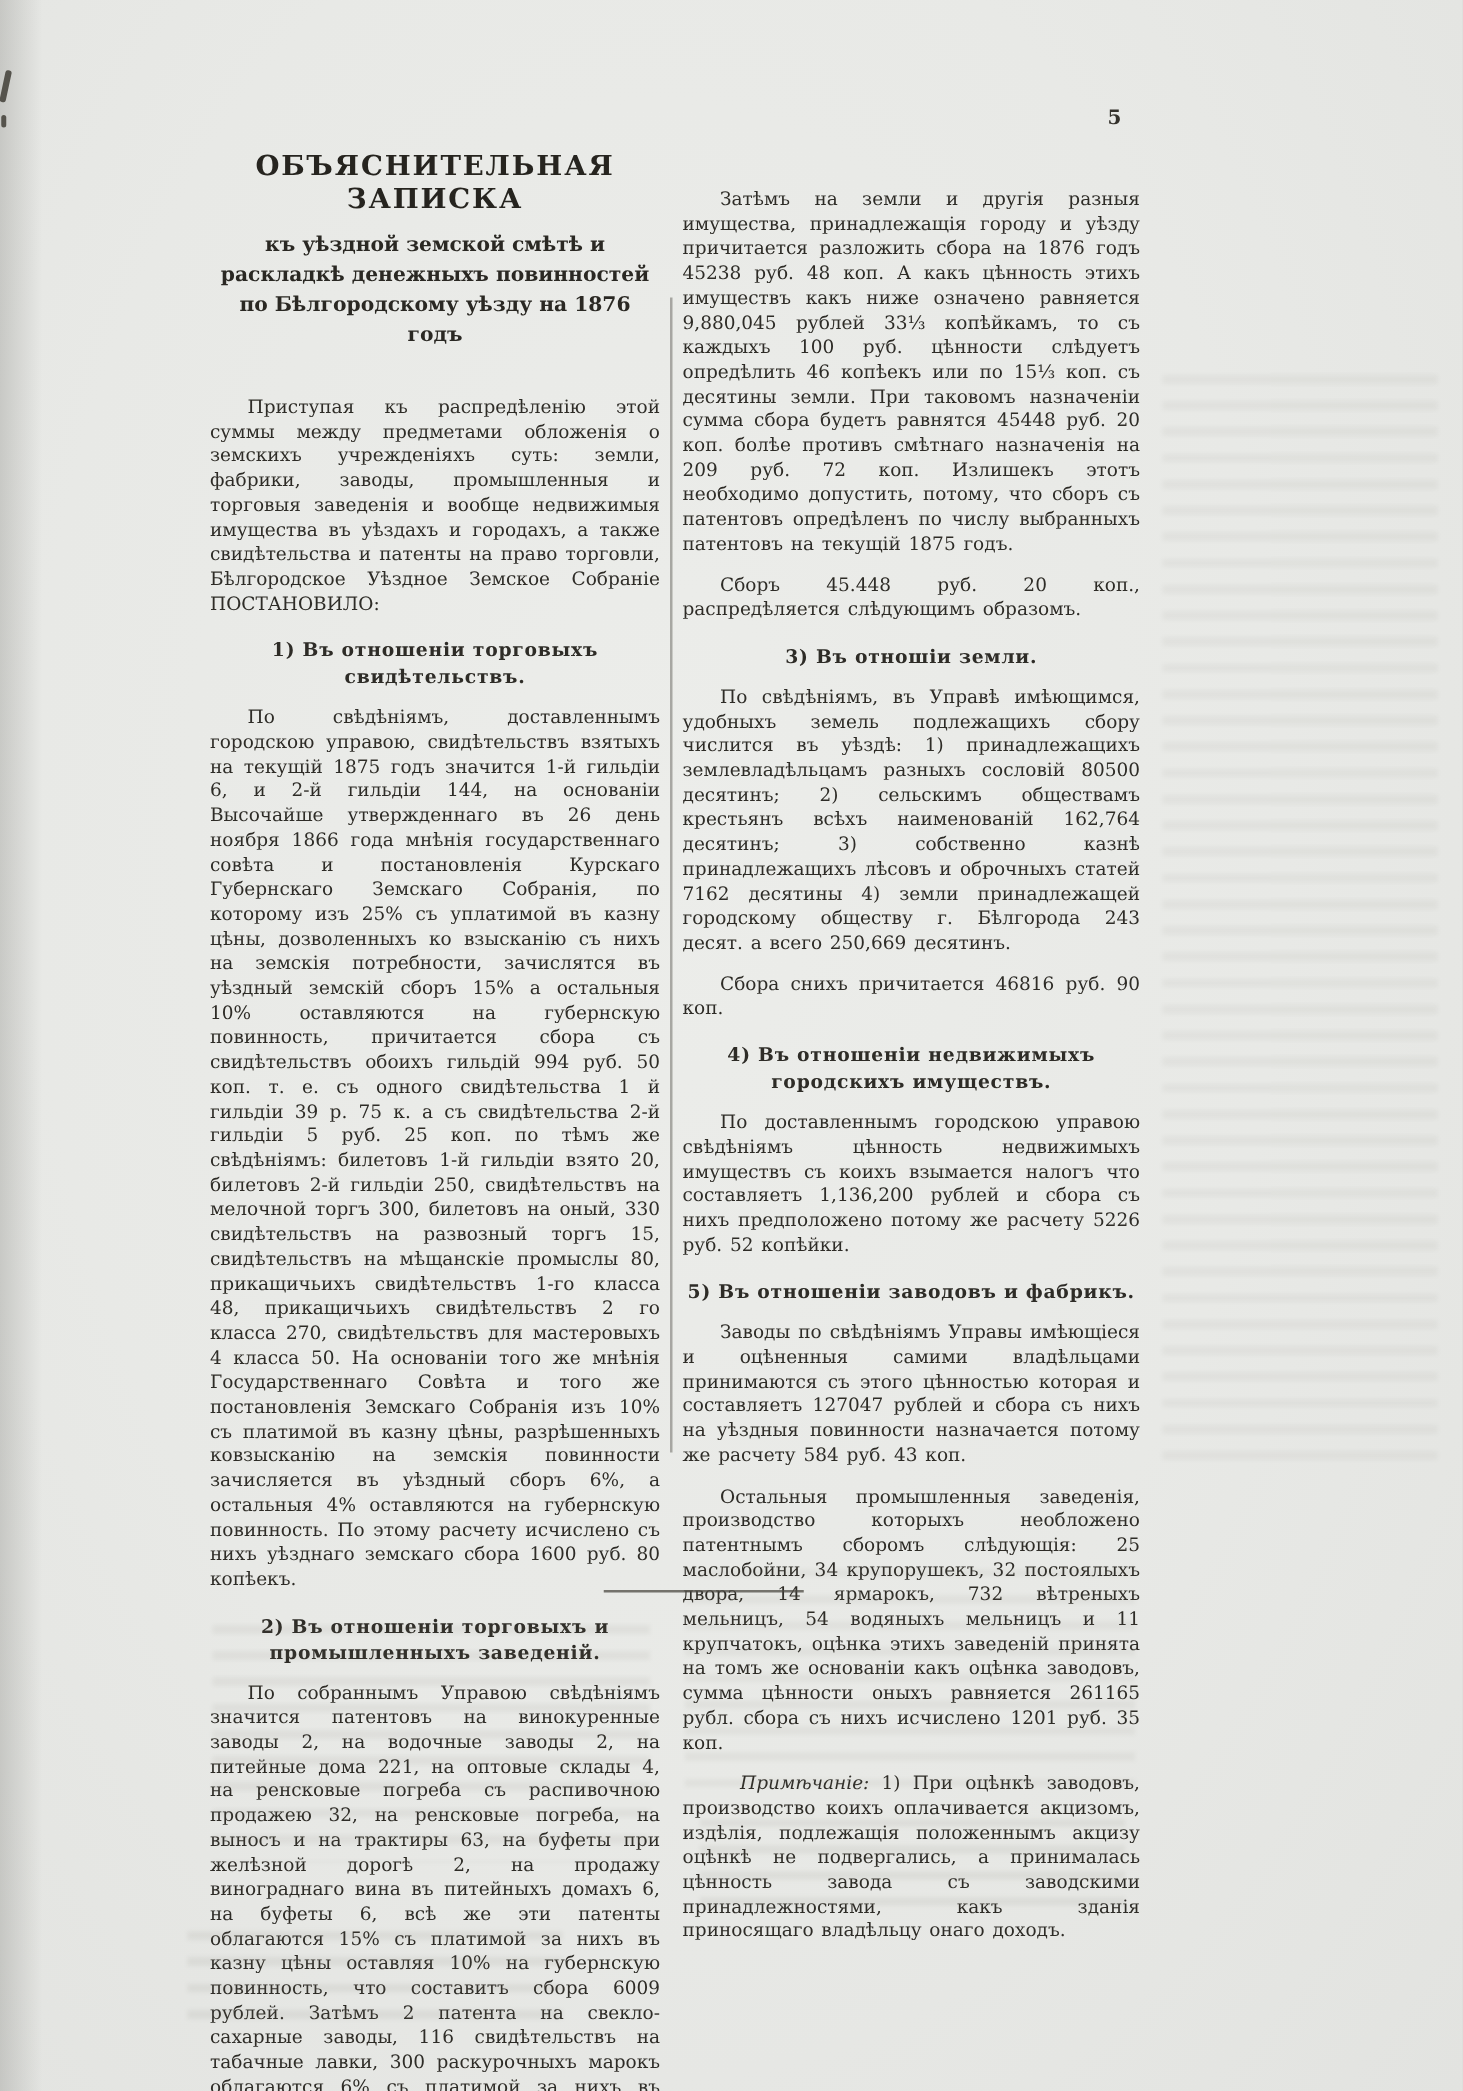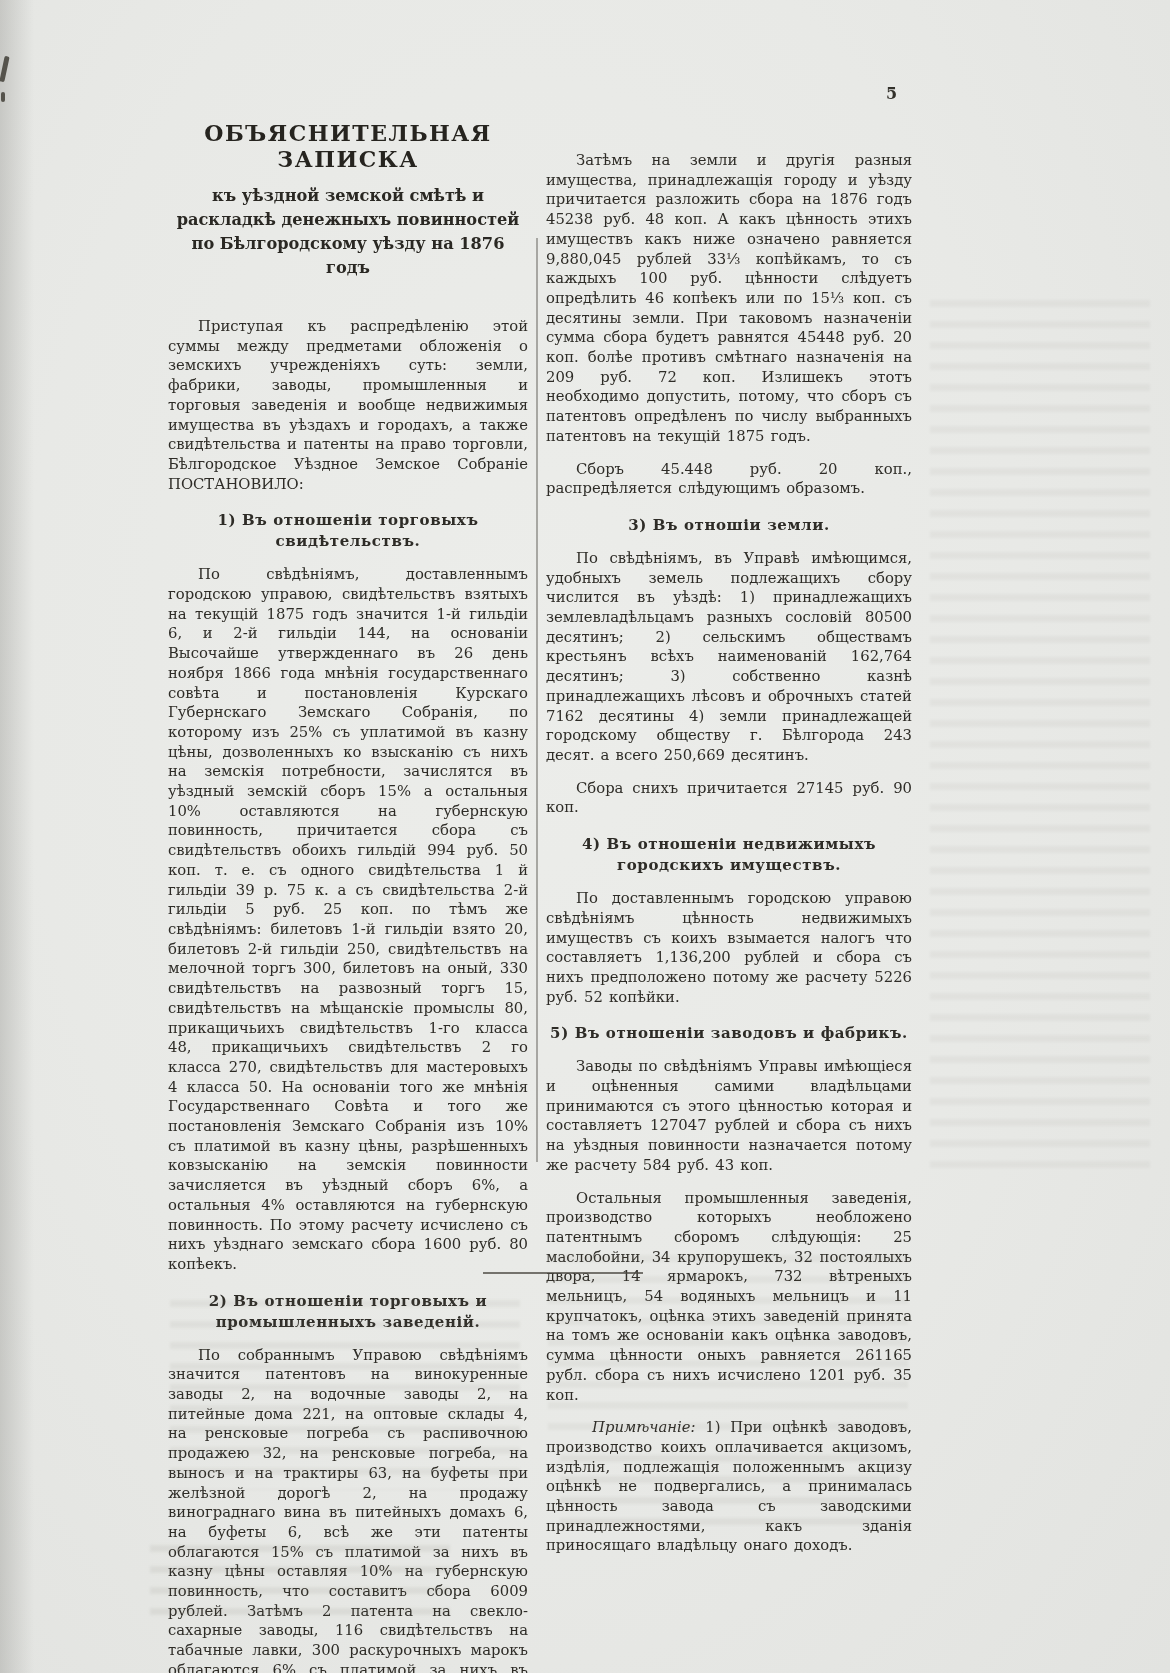--- a/index.html
+++ b/index.html
@@ -94,21 +94,21 @@
     <div class="heading">2) Въ отношеніи торговыхъ и промышленныхъ заведеній.</div>
     <p class="body-para">По собраннымъ Управою свѣдѣніямъ значится патентовъ на винокуренные заводы 2, на водочные заводы 2, на питейные дома 221, на оптовые склады 4, на ренсковые погреба съ распивочною продажею 32, на ренсковые погреба, на выносъ и на трактиры 63, на буфеты при желѣзной дорогѣ 2, на продажу винограднаго вина въ питейныхъ домахъ 6, на буфеты 6, всѣ же эти патенты облагаются 15% съ платимой за нихъ въ казну цѣны оставляя 10% на губернскую повинность, что составитъ сбора 6009 рублей. Затѣмъ 2 патента на свекло-сахарные заводы, 116 свидѣтельствъ на табачные лавки, 300 раскурочныхъ марокъ облагаются 6% съ платимой за нихъ въ казну цѣны, остальные 4% оставляются на губернскую повинность, что составляетъ сбора 128 руб. 34 коп. Сборъ съ патентовъ опредѣленъ на томъ же основаніи, какъ и сборъ съ гильдейскихъ свидѣтельствъ и билетовъ на право торговли, такимъ образомъ съ торговыхъ разнаго рода билетовъ и патентовъ, исчислено на уѣздныя земскія повинности 7738 руб. 14 коп. серебромъ.</p>
   </div>
 
   <div class="col col-right">
     <p class="body-para">Затѣмъ на земли и другія разныя имущества, принадлежащія городу и уѣзду причитается разложить сбора на 1876 годъ 45238 руб. 48 коп. А какъ цѣнность этихъ имуществъ какъ ниже означено равняется 9,880,045 рублей 33⅓ копѣйкамъ, то съ каждыхъ 100 руб. цѣнности слѣдуетъ опредѣлить 46 копѣекъ или по 15⅓ коп. съ десятины земли. При таковомъ назначеніи сумма сбора будетъ равнятся 45448 руб. 20 коп. болѣе противъ смѣтнаго назначенія на 209 руб. 72 коп. Излишекъ этотъ необходимо допустить, потому, что сборъ съ патентовъ опредѣленъ по числу выбранныхъ патентовъ на текущій 1875 годъ.</p>
     <p class="body-para">Сборъ 45.448 руб. 20 коп., распредѣляется слѣдующимъ образомъ.</p>
 
     <div class="heading">3) Въ отношіи земли.</div>
     <p class="body-para">По свѣдѣніямъ, въ Управѣ имѣющимся, удобныхъ земель подлежащихъ сбору числится въ уѣздѣ: 1) принадлежащихъ землевладѣльцамъ разныхъ сословій 80500 десятинъ; 2) сельскимъ обществамъ крестьянъ всѣхъ наименованій 162,764 десятинъ; 3) собственно казнѣ принадлежащихъ лѣсовъ и оброчныхъ статей 7162 десятины 4) земли принадлежащей городскому обществу г. Бѣлгорода 243 десят. а всего 250,669 десятинъ.</p>
-    <p class="body-para">Сбора снихъ причитается 27145 руб. 90 коп.</p>
+    <p class="body-para">Сбора снихъ причитается 46816 руб. 90 коп.</p>
 
     <div class="heading">4) Въ отношеніи недвижимыхъ городскихъ имуществъ.</div>
     <p class="body-para">По доставленнымъ городскою управою свѣдѣніямъ цѣнность недвижимыхъ имуществъ съ коихъ взымается налогъ что составляетъ 1,136,200 рублей и сбора съ нихъ предположено потому же расчету 5226 руб. 52 копѣйки.</p>
 
     <div class="heading">5) Въ отношеніи заводовъ и фабрикъ.</div>
     <p class="body-para">Заводы по свѣдѣніямъ Управы имѣющіеся и оцѣненныя самими владѣльцами принимаются съ этого цѣнностью которая и составляетъ 127047 рублей и сбора съ нихъ на уѣздныя повинности назначается потому же расчету 584 руб. 43 коп.</p>
     <p class="body-para">Остальныя промышленныя заведенія, производство которыхъ необложено патентнымъ сборомъ слѣдующія: 25 маслобойни, 34 крупорушекъ, 32 постоялыхъ двора, 14 ярмарокъ, 732 вѣтреныхъ мельницъ, 54 водяныхъ мельницъ и 11 крупчатокъ, оцѣнка этихъ заведеній принята на томъ же основаніи какъ оцѣнка заводовъ, сумма цѣнности оныхъ равняется 261165 рубл. сбора съ нихъ исчислено 1201 руб. 35 коп.</p>
 
     <p class="body-para"><span class="note-label">Примѣчаніе:</span> <span>1) При оцѣнкѣ заводовъ, производство коихъ оплачивается акцизомъ, издѣлія, подлежащія положеннымъ акцизу оцѣнкѣ не подвергались, а принималась цѣнность завода съ заводскими принадлежностями, какъ зданія приносящаго владѣльцу онаго доходъ.</span></p>
 

